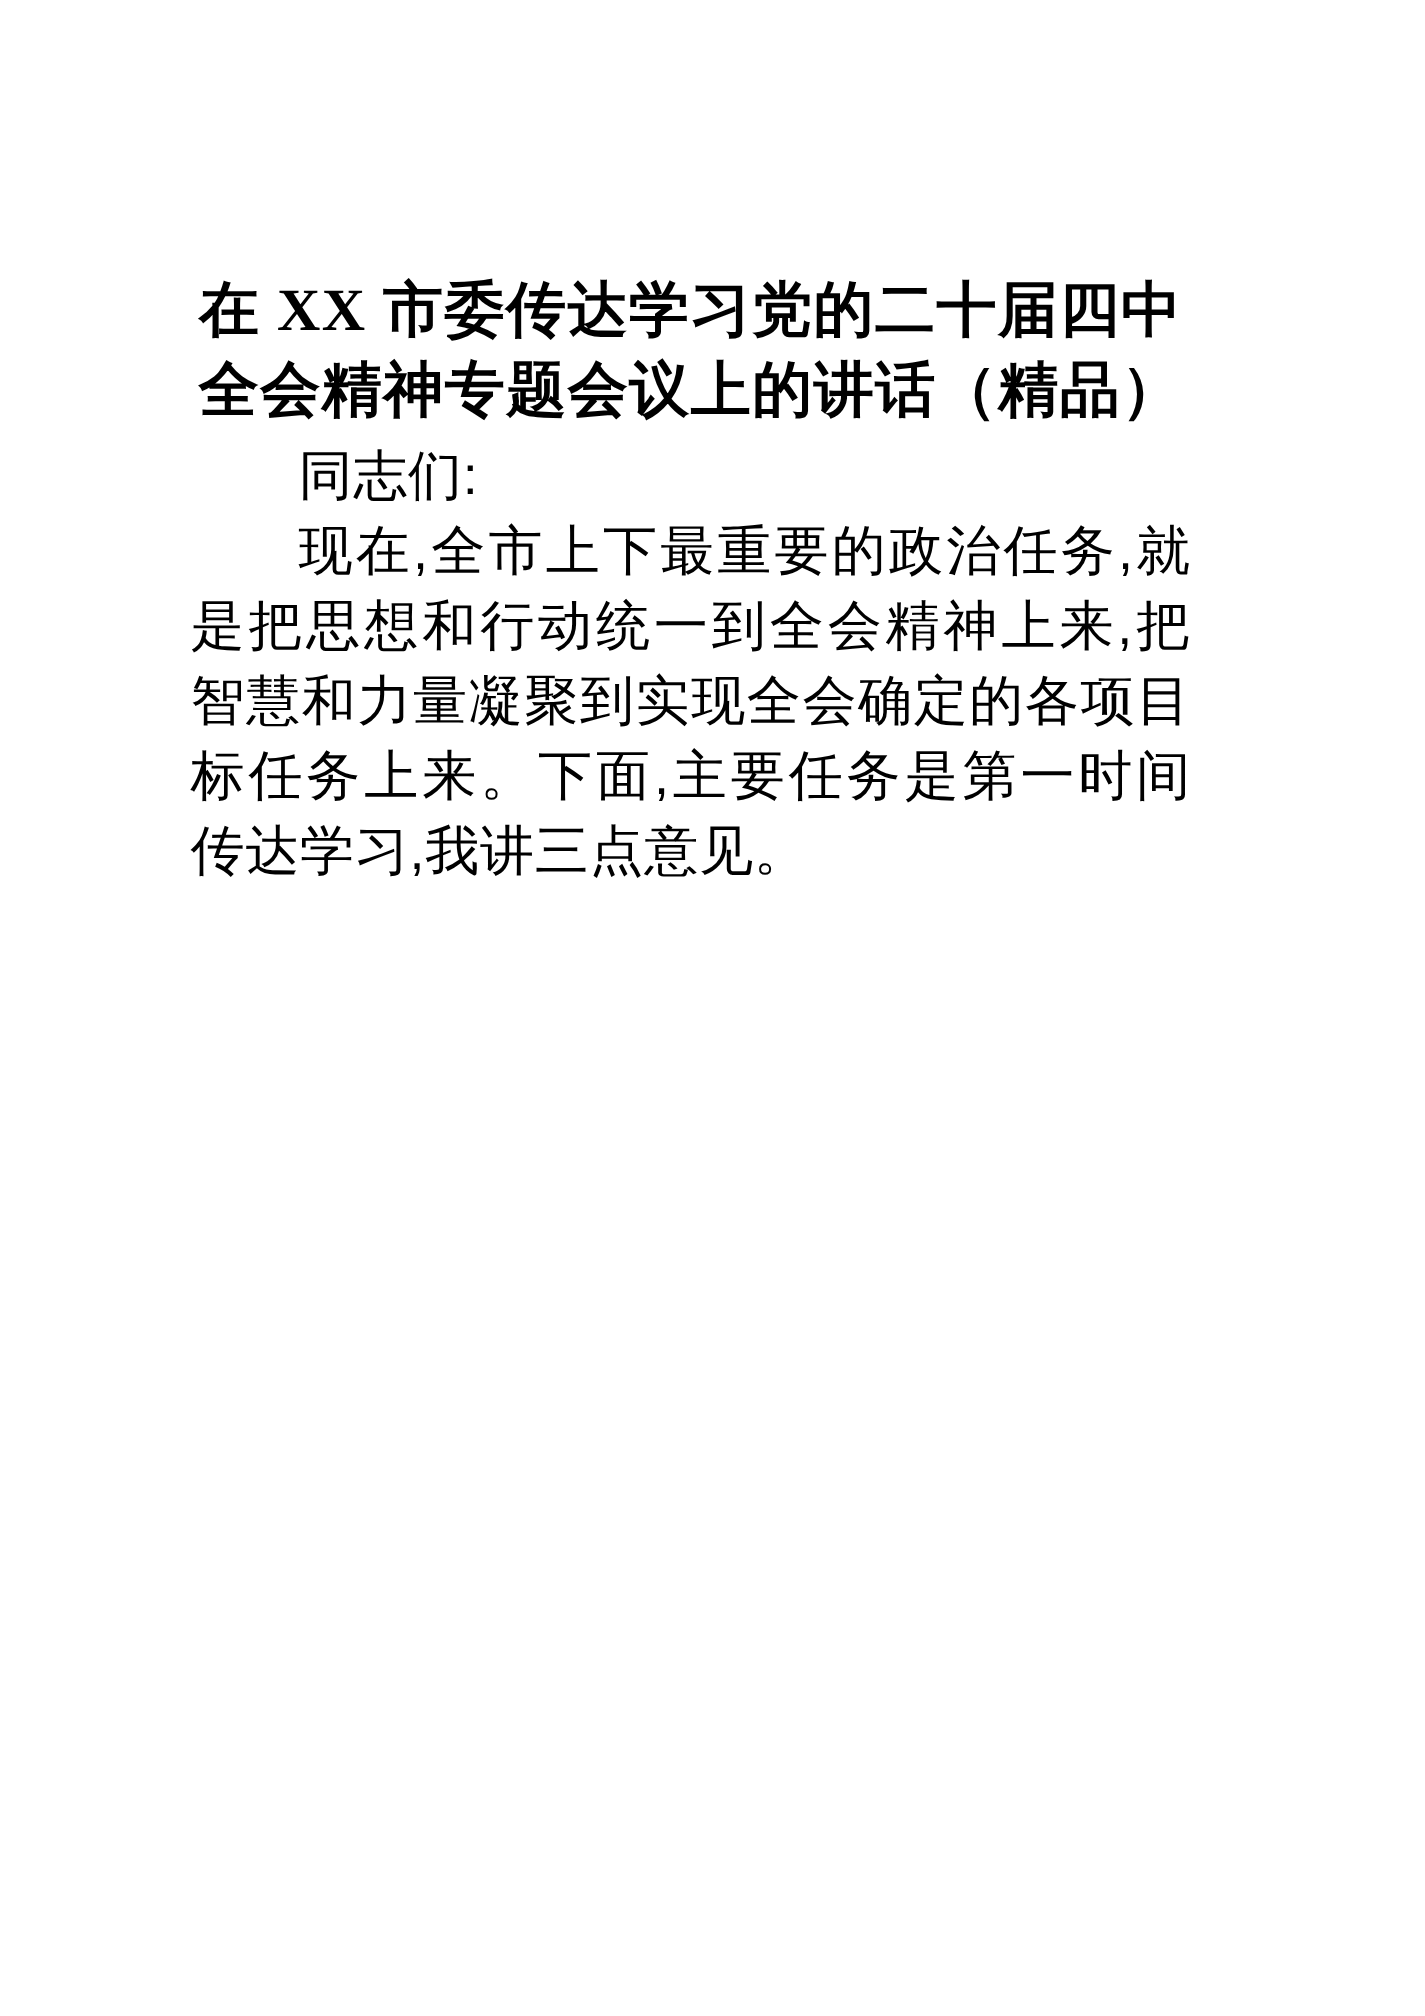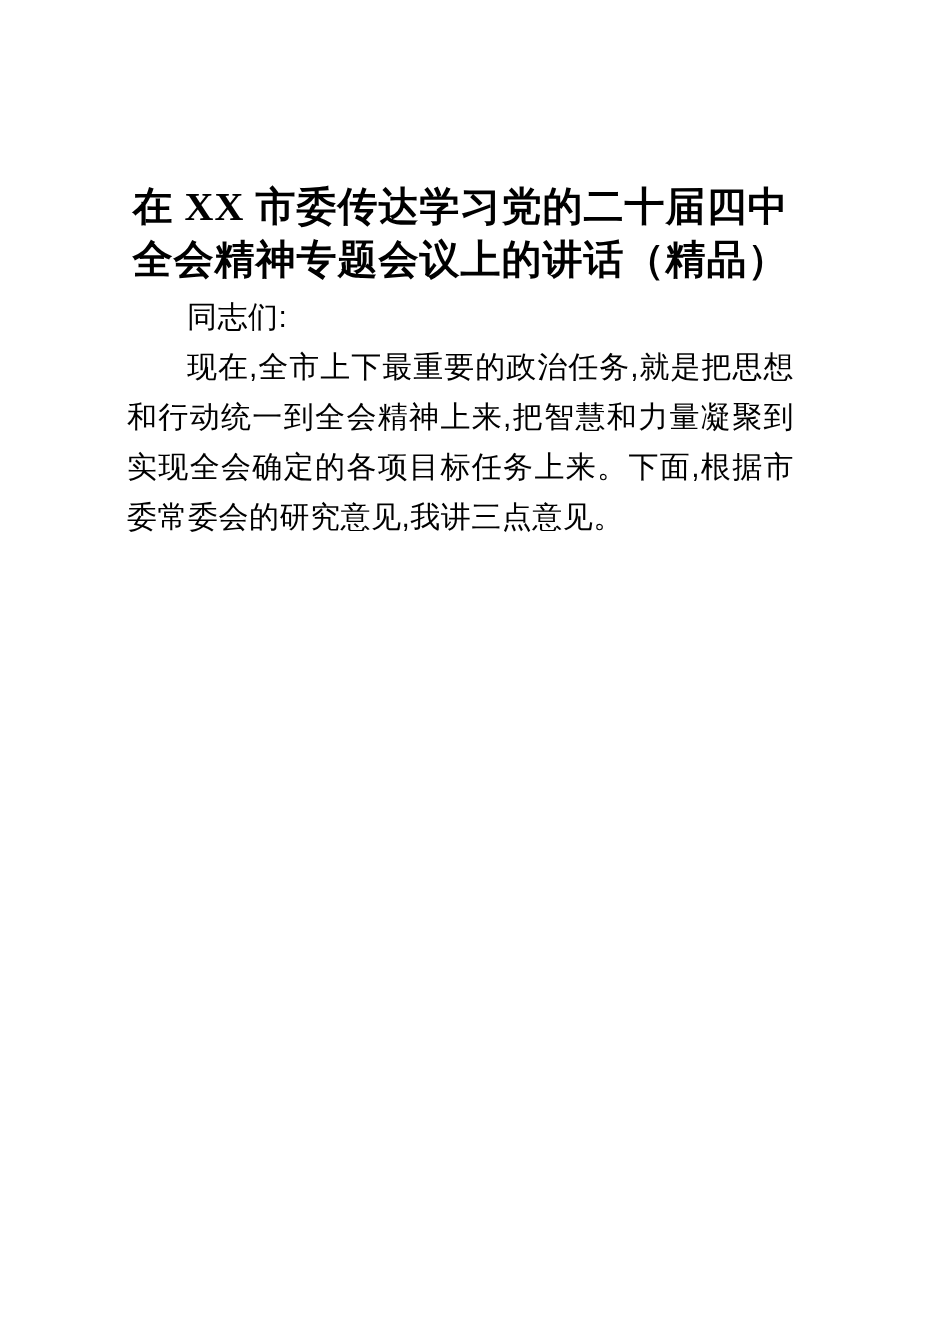--- a/index.html
+++ b/index.html
@@ -23,32 +23,32 @@
   .doc-title {
     font-family: "Liberation Serif", serif;
     font-weight: bold;
     font-size: 40px;
     line-height: 53px;
     text-align: center;
     letter-spacing: 1px;
     margin: 0 0 6px 0;
   }
   .doc-body p {
-    font-size: 30px;
+    font-size: 36px;
     line-height: 50px;
     margin: 0;
     text-align: justify;
     text-justify: inter-ideograph;
     text-indent: 2em;
     letter-spacing: 0.5px;
     word-break: break-all;
   }
 </style>
 </head>
 <body>
 
 <div class="page">
   <h1 class="doc-title">在 XX 市委传达学习党的二十届四中全会精神专题会议上的讲话（精品）</h1>
   <div class="doc-body">
     <p>同志们:</p>
-    <p>现在,全市上下最重要的政治任务,就是把思想和行动统一到全会精神上来,把智慧和力量凝聚到实现全会确定的各项目标任务上来。下面,根据市委常委会的研究意见,我讲三点意见。</p>
+    <p>现在,全市上下最重要的政治任务,就是把思想和行动统一到全会精神上来,把智慧和力量凝聚到实现全会确定的各项目标任务上来。下面,主要任务是第一时间传达学习,我讲三点意见。</p>
   </div>
 </div>
 
 </body></html>

